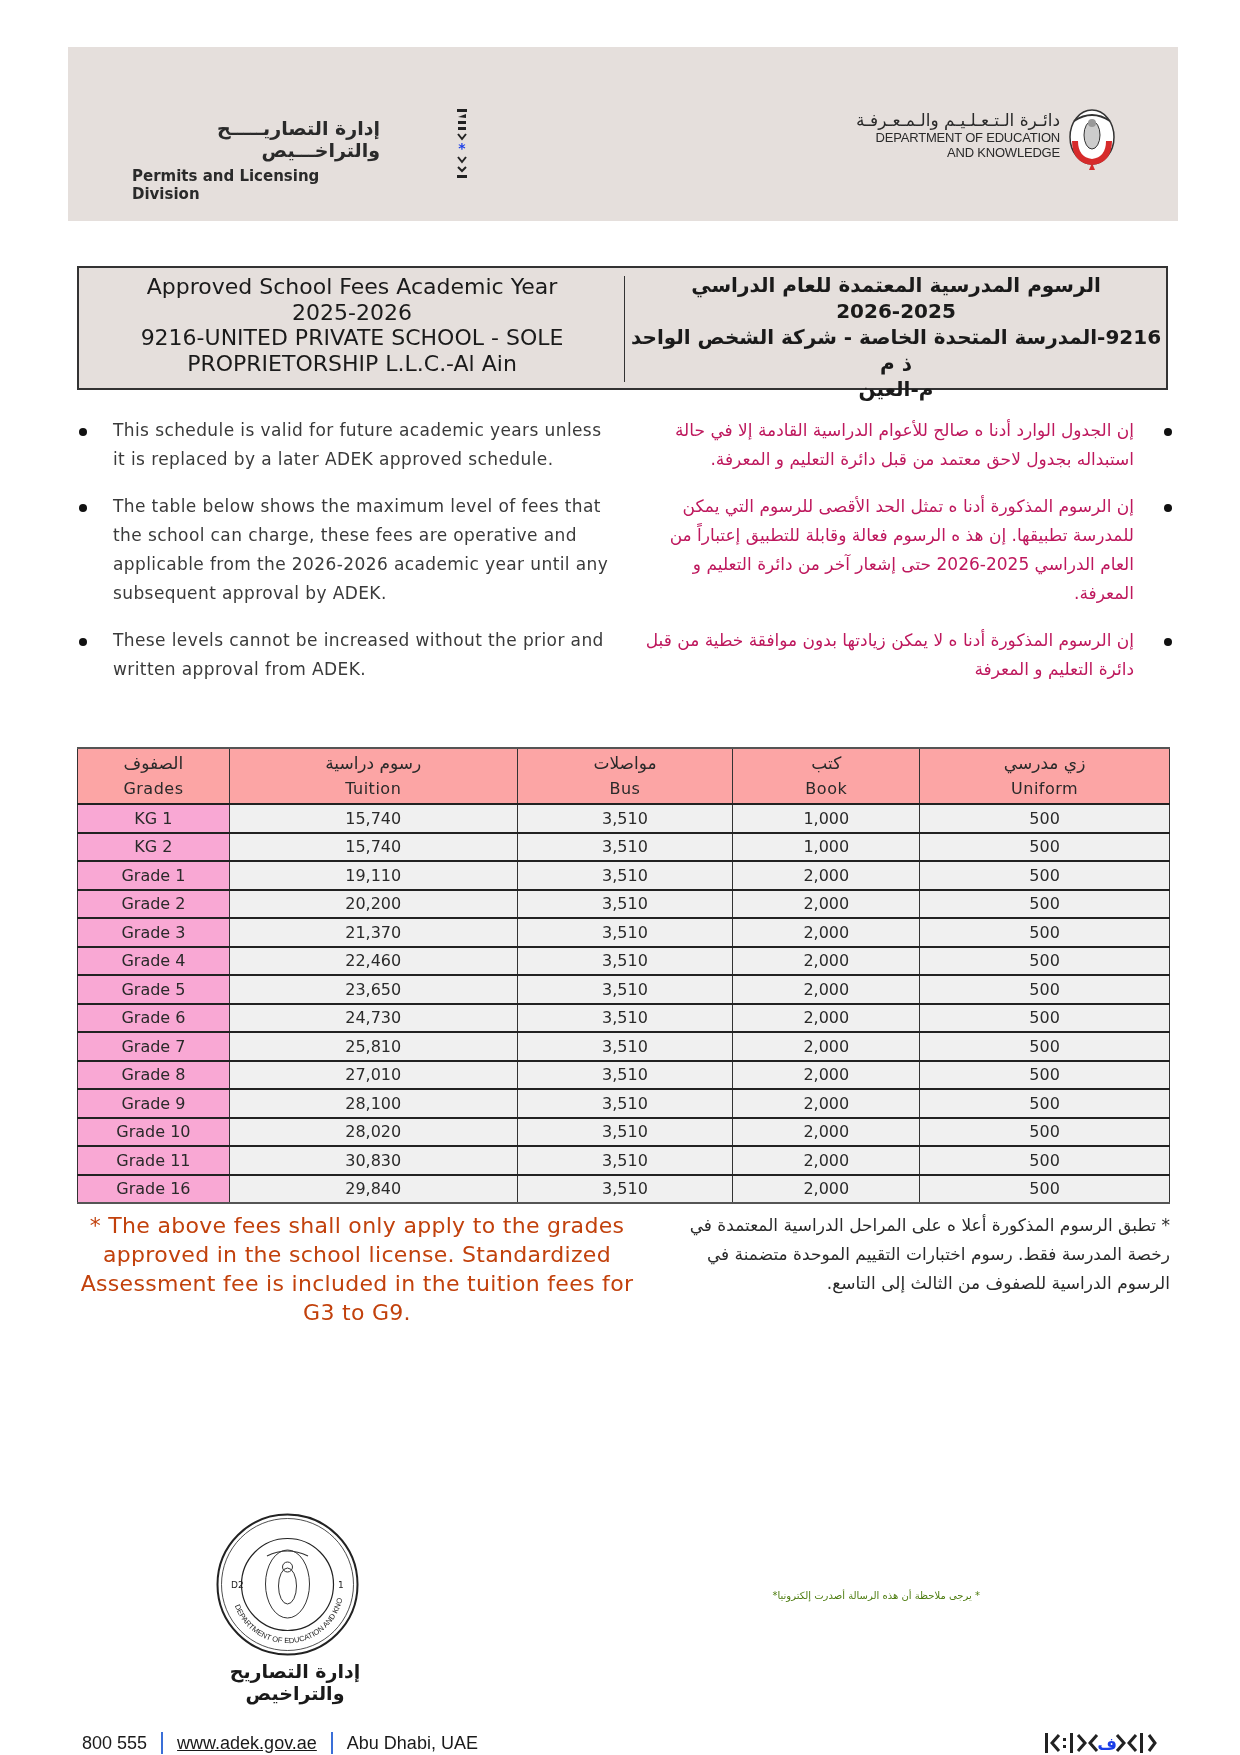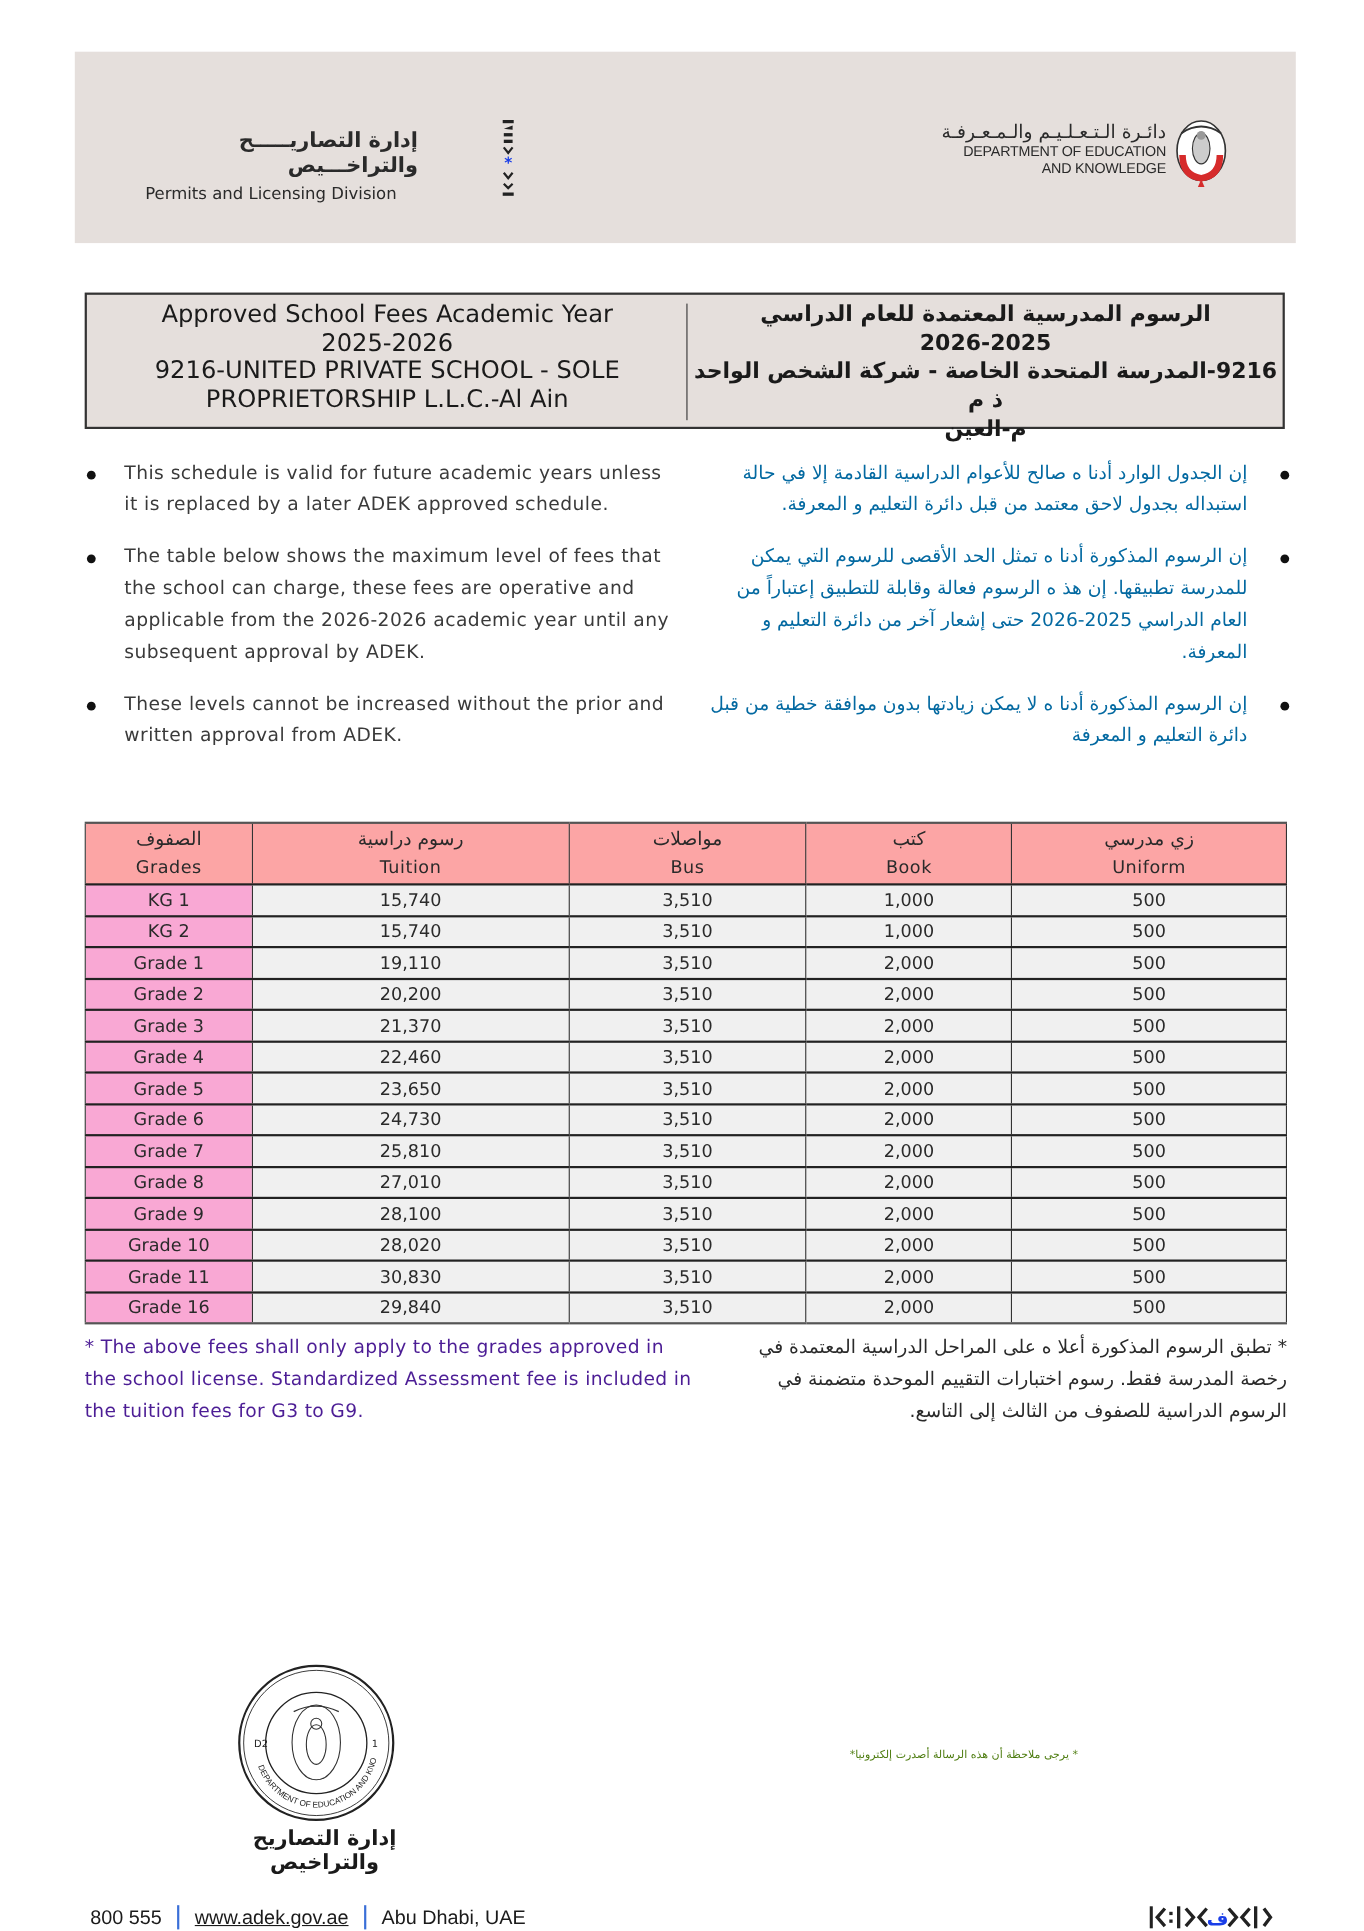--- a/index.html
+++ b/index.html
@@ -4,55 +4,55 @@
 <style>
   html, body { margin: 0; padding: 0; }
   body { width: 1240px; height: 1755px; background: #ffffff; position: relative; overflow: hidden;
          font-family: "DejaVu Sans", sans-serif; color: #1e1e1e; }
   .abs { position: absolute; }
 
   
   .header-band { left: 68px; top: 47px; width: 1110px; height: 174px; background: #e5dfdc; }
   .hdr-left { left: 62px; top: 70px; width: 250px; text-align: right; }
   .hdr-left .ar { font-size: 19px; font-weight: bold; direction: rtl; color: #2a2a2a; }
-  .hdr-left .en { font-size: 15px; font-weight: normal; color: #2a2a2a; margin-top: 6px; text-align: left; padding-left: 2px; }
+  .hdr-left .en { font-size: 15px; font-weight: bold; color: #2a2a2a; margin-top: 6px; text-align: left; padding-left: 2px; }
   .pattern-v { left: 387px; top: 62px; width: 14px; height: 70px; }
   .hdr-right { right: 118px; top: 63px; text-align: right; }
   .hdr-right .ar { font-size: 17px; direction: rtl; color: #2a2a2a; }
   .hdr-right .en { font-family: "Liberation Sans", sans-serif; font-size: 13px; line-height: 15px; color: #2a2a2a; letter-spacing: -0.2px; }
   .emblem { right: 60px; top: 58px; width: 52px; height: 66px; }
 
   
   .title-box { left: 77px; top: 266px; width: 1091px; height: 124px; background: #e5dfdc; border: 2px solid #333; box-sizing: border-box; }
   .title-en { position: absolute; left: 0; top: 6px; width: 546px; text-align: center; font-size: 22px; line-height: 25.5px; color: #1a1a1a; }
   .title-divider { position: absolute; left: 545px; top: 8px; width: 1px; height: 106px; background: #333; }
   .title-ar { position: absolute; left: 548px; top: 4px; width: 538px; text-align: center; font-size: 20px; line-height: 26px; direction: rtl; font-weight: bold; color: #1a1a1a; }
 
   
   .bullets-en { left: 77px; top: 416px; width: 540px; font-size: 17px; line-height: 29px; color: #3a3a3a; letter-spacing: 0.4px; }
-  .bullets-ar { left: 640px; top: 416px; width: 530px; font-size: 17px; line-height: 29px; color: #0369a1; direction: rtl; }
+  .bullets-ar { left: 640px; top: 416px; width: 530px; font-size: 17px; line-height: 29px; color: #be185d; direction: rtl; }
   .bl { position: relative; padding-left: 36px; margin-bottom: 18px; }
   .bl::before { content: ""; position: absolute; left: 2px; top: 12px; width: 8px; height: 8px; border-radius: 50%; background: #111; }
   .bl-ar { position: relative; padding-right: 36px; margin-bottom: 18px; }
   .bl-ar::before { content: ""; position: absolute; right: -2px; top: 12px; width: 8px; height: 8px; border-radius: 50%; background: #111; }
 
   
   .fees-table { left: 77px; top: 747px; width: 1093px; border-collapse: collapse; font-size: 16px; color: #2a2a2a; }
   .fees-table th, .fees-table td { border: 1px solid #333; text-align: center; padding: 0; }
   .fees-table thead tr { background: #fca5a5; }
   .fees-table thead tr:first-child th { border-top: 2px solid #555; }
   .fees-table th { height: 54px; font-weight: normal; line-height: 25px; }
   .fees-table th .ar { display: block; direction: rtl; font-size: 17px; }
   .fees-table th .en { display: block; letter-spacing: 0.5px; }
   .fees-table tbody td { height: 26.5px; background: #f0f0f0; border-top: 2px solid #222; }
   .fees-table tbody td.grade { background: #f9a8d4; }
   .fees-table tbody tr:last-child td { border-bottom: 2px solid #555; }
 
   
-  .foot-en { left: 77px; top: 1211px; width: 560px; font-size: 17px; line-height: 29px; color: #4c1d95; letter-spacing: 0.3px; }
+  .foot-en { left: 77px; top: 1211px; width: 560px; font-size: 22px; line-height: 29px; color: #c2410c; letter-spacing: 0.3px; text-align: center; }
   .foot-ar { left: 650px; top: 1211px; width: 520px; font-size: 17px; line-height: 29px; color: #2a2a2a; direction: rtl; text-align: right; }
 
   
   .seal { left: 215px; top: 1512px; width: 145px; height: 145px; }
   .seal-label { left: 180px; top: 1660px; width: 230px; text-align: center; font-size: 19px; direction: rtl; color: #1a1a1a; font-weight: bold; }
   .e-note { left: 720px; top: 1590px; width: 260px; font-size: 10px; direction: rtl; color: #4d7c0f; }
 
   
   .footer { left: 82px; top: 1732px; font-family: "Liberation Sans", sans-serif; font-size: 18px; color: #1a1a1a; display: flex; align-items: center; }
   .footer .sep { display: inline-block; width: 2px; height: 22px; background: #3a6fd8; margin: 0 14px; }

